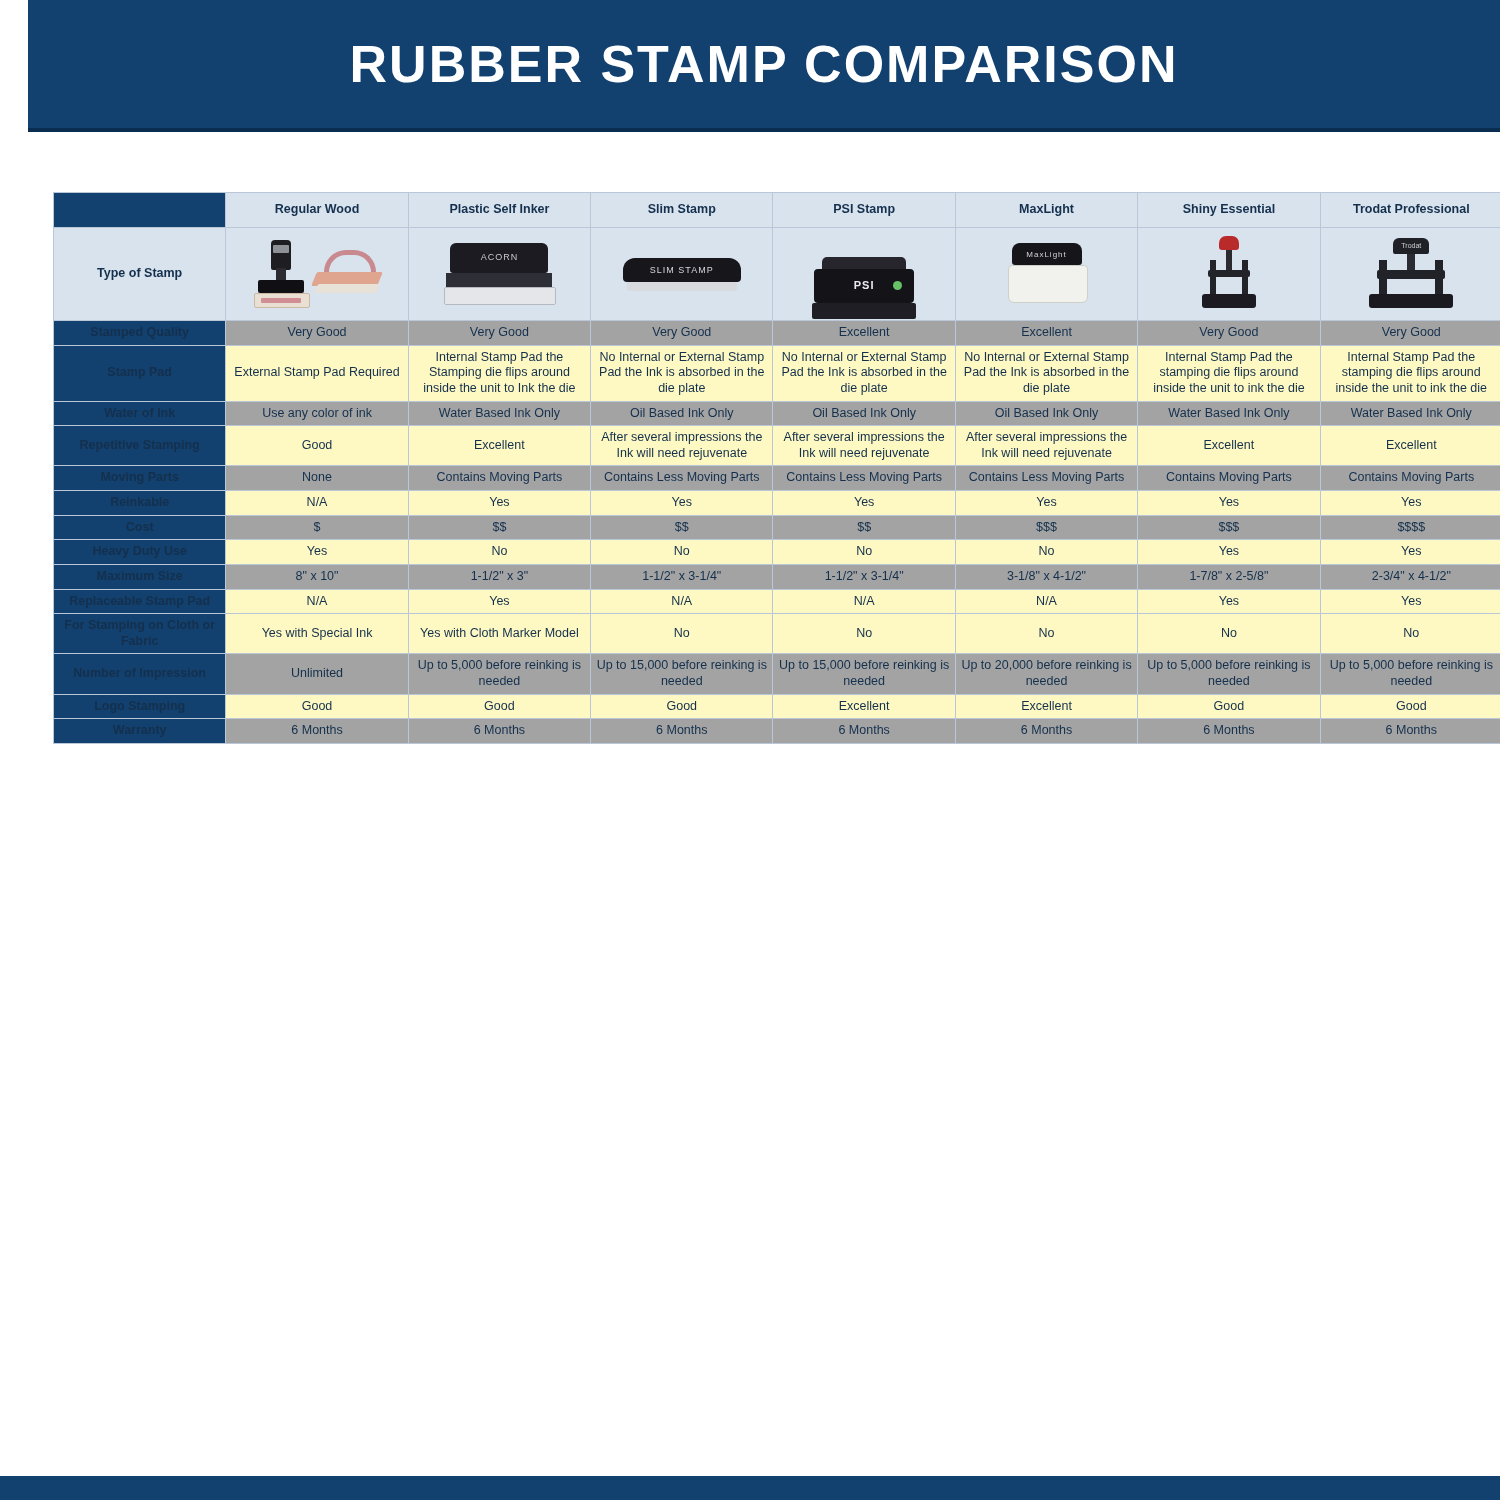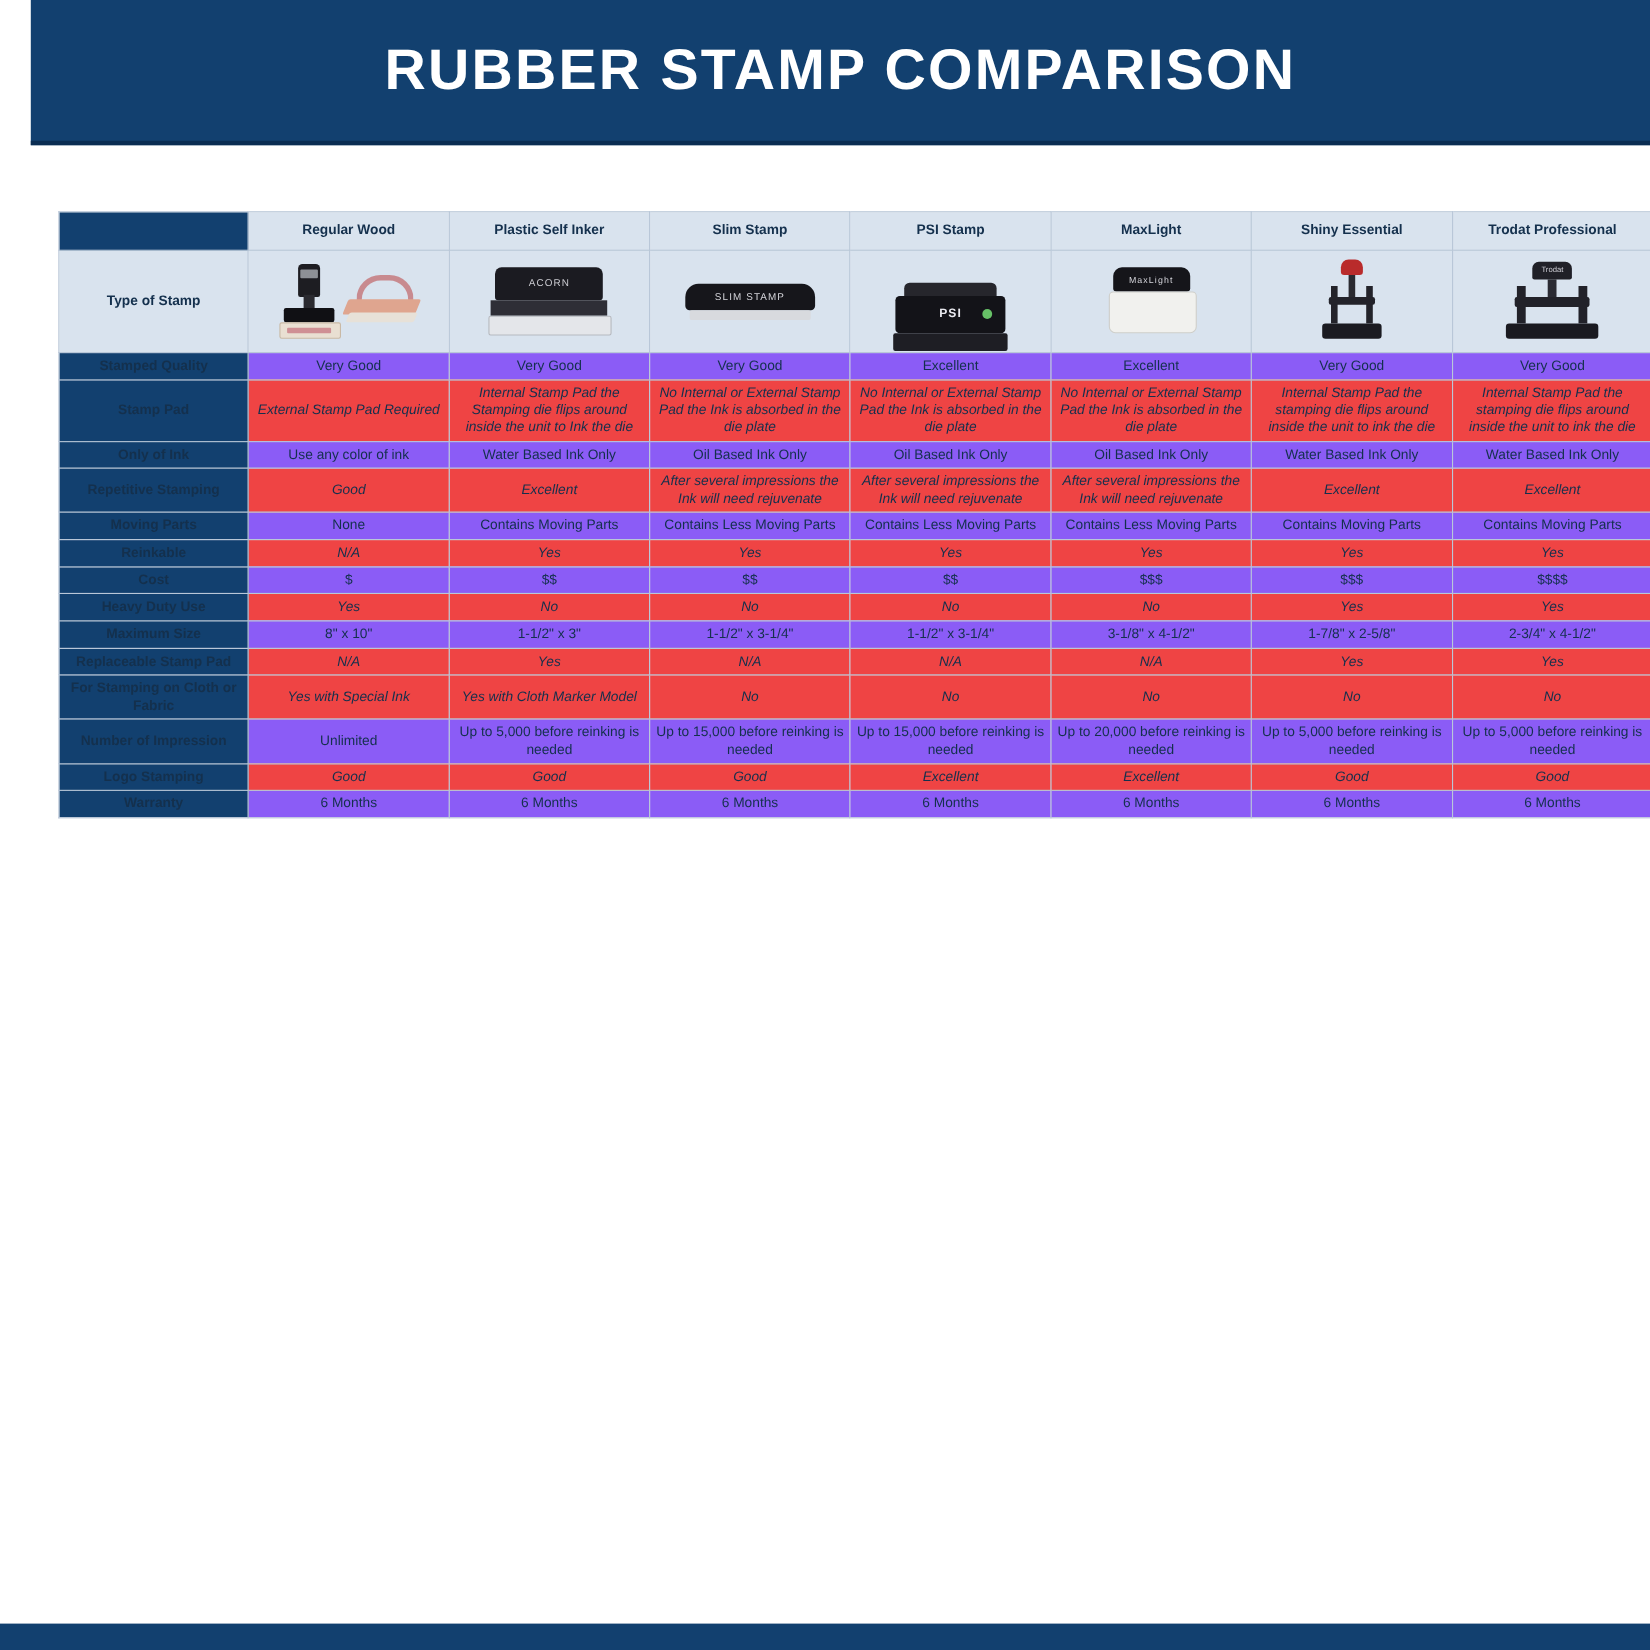--- a/index.html
+++ b/index.html
@@ -87,22 +87,22 @@
     font-size: 14.5px;
     height: 26px;
     padding: 4px 2px;
     margin-left: 23px;
   }
   tr.imgrow td {
     background: #d9e3ee;
     height: 88px;
     padding: 2px;
   }
-  tr.shade td.data { background: #ef4444; font-style: italic; }
-  tr.plain td.data { background: #8b5cf6; }
+  tr.shade td.data { background: #fef9c3; }
+  tr.plain td.data { background: #a3a3a3; }
 
   .stamp-img {
     display: flex;
     align-items: center;
     justify-content: center;
     height: 82px;
     gap: 6px;
   }
 
   
@@ -549,21 +549,21 @@
           <td class="data">External Stamp Pad Required</td>
           <td class="data">Internal Stamp Pad the Stamping die flips around inside the unit to Ink the die</td>
           <td class="data">No Internal or External Stamp Pad the Ink is absorbed in the die plate</td>
           <td class="data">No Internal or External Stamp Pad the Ink is absorbed in the die plate</td>
           <td class="data">No Internal or External Stamp Pad the Ink is absorbed in the die plate</td>
           <td class="data">Internal Stamp Pad the stamping die flips around inside the unit to ink the die</td>
           <td class="data">Internal Stamp Pad the stamping die flips around inside the unit to ink the die</td>
         </tr>
 
         <tr class="plain">
-          <td class="rowlabel">Only of Ink</td>
+          <td class="rowlabel">Water of Ink</td>
           <td class="data">Use any color of ink</td>
           <td class="data">Water Based Ink Only</td>
           <td class="data">Oil Based Ink Only</td>
           <td class="data">Oil Based Ink Only</td>
           <td class="data">Oil Based Ink Only</td>
           <td class="data">Water Based Ink Only</td>
           <td class="data">Water Based Ink Only</td>
         </tr>
 
         <tr class="shade">

